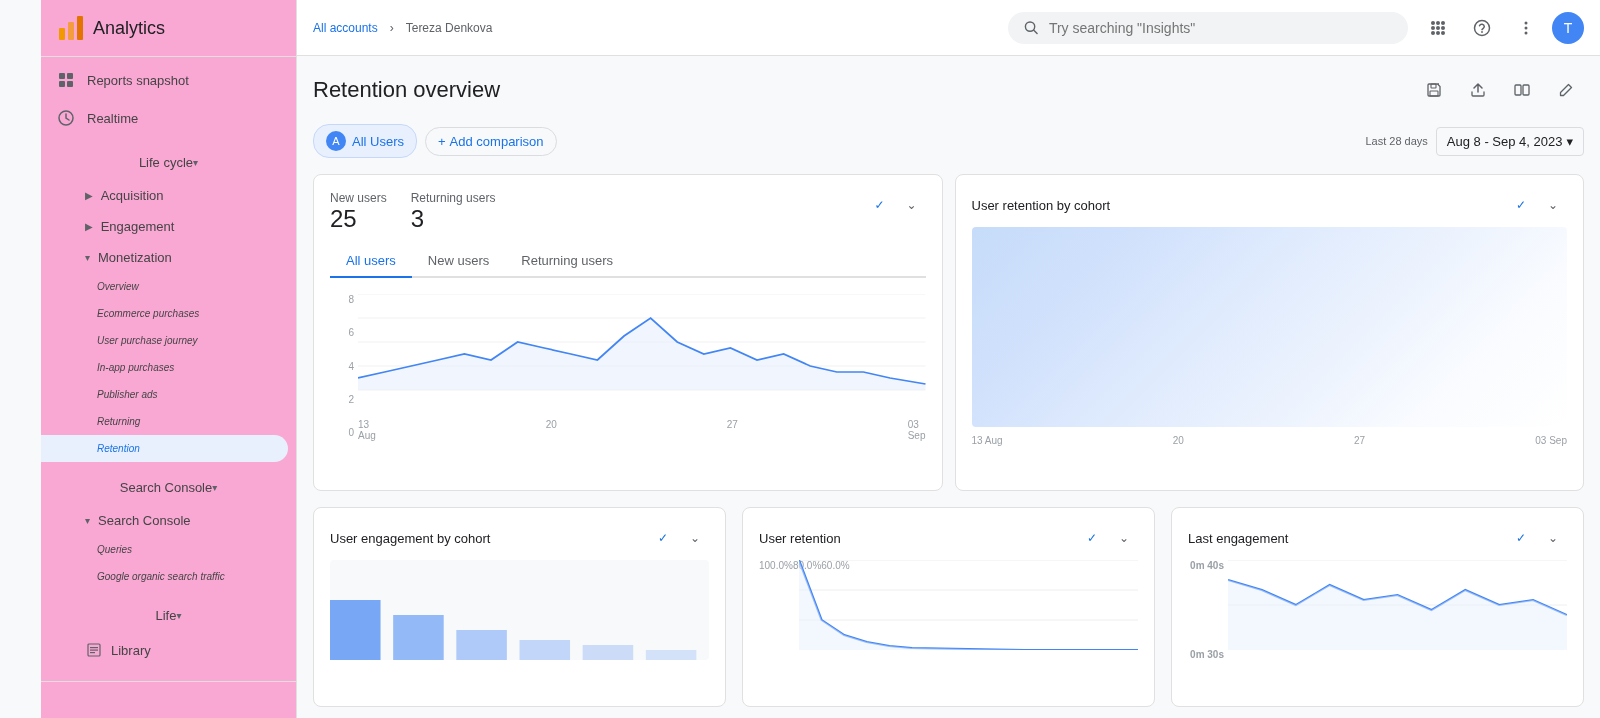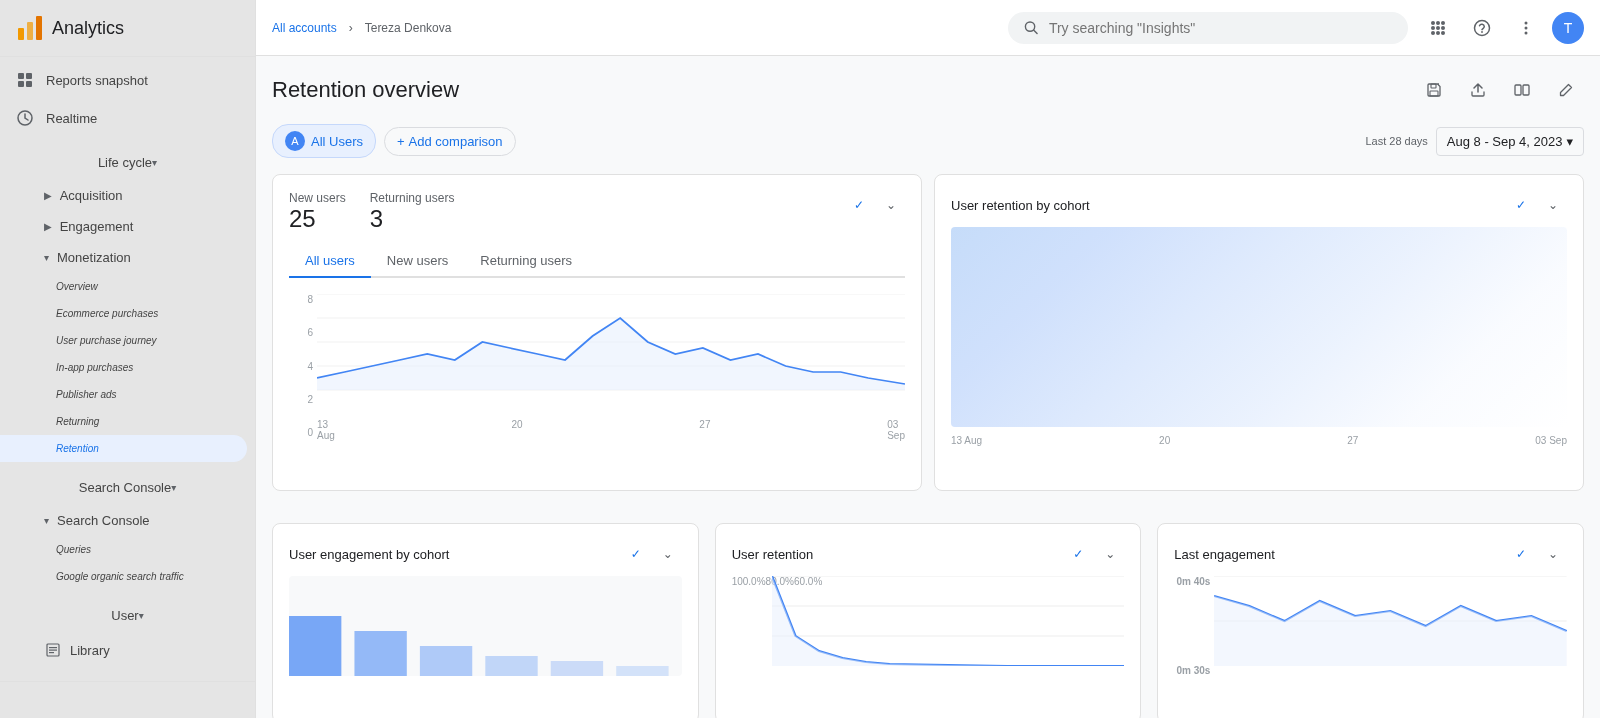--- a/index.html
+++ b/index.html
@@ -2,27 +2,28 @@
 <html><head>
   <meta charset="utf-8">
   <style>
     * { margin: 0; padding: 0; box-sizing: border-box; }
     body { font-family: 'Google Sans', Arial, sans-serif; background: #f8f9fa; color: #202124; font-size: 13px; display: flex; height: 718px; overflow: hidden; }
 
     
     .sidebar {
       width: 256px;
       min-width: 256px;
-      background: #e5e5e5;
+      background: #f9a8d4;
       border-right: 1px solid #e0e0e0;
       display: flex;
       flex-direction: column;
       height: 100%;
       overflow-y: auto;
       overflow-x: hidden;
+      margin-left: 41px;
     }
 
     .sidebar-header {
       display: flex;
       align-items: center;
       gap: 10px;
       padding: 14px 16px;
       border-bottom: 1px solid #e0e0e0;
     }
 
@@ -313,21 +314,21 @@
       cursor: pointer;
       color: #202124;
       font-size: 13px;
     }
 
     
     .charts-grid-top {
       display: grid;
       grid-template-columns: 1fr 1fr;
       gap: 12px;
-      margin-bottom: 32px;
+      margin-bottom: 16px;
     }
 
     .charts-grid-bottom {
       display: grid;
       grid-template-columns: 1fr 1fr 1fr;
       gap: 16px;
     }
 
     .chart-card {
       background: #fff;
@@ -539,21 +540,21 @@
     <div class="nav-sub-sub-item">
       <span>Queries</span>
     </div>
     <div class="nav-sub-sub-item">
       <span>Google organic search traffic</span>
     </div>
   </div>
 
   <div class="nav-section">
     <div class="nav-section-header">
-      <span>User</span>
+      <span>Life</span>
       <span class="nav-expand-icon">▾</span>
     </div>
     <div class="nav-sub-item">
       <span class="nav-item-icon" style="margin-right:0;">
         <svg width="14" height="14" viewBox="0 0 14 14">
             <rect x="1" y="1" width="12" height="12" rx="1" fill="none" stroke="currentColor" stroke-width="1.2"></rect>
             <rect x="3" y="4" width="8" height="1.2" fill="currentColor"></rect>
             <rect x="3" y="6.5" width="8" height="1.2" fill="currentColor"></rect>
             <rect x="3" y="9" width="5" height="1.2" fill="currentColor"></rect>
           </svg>

